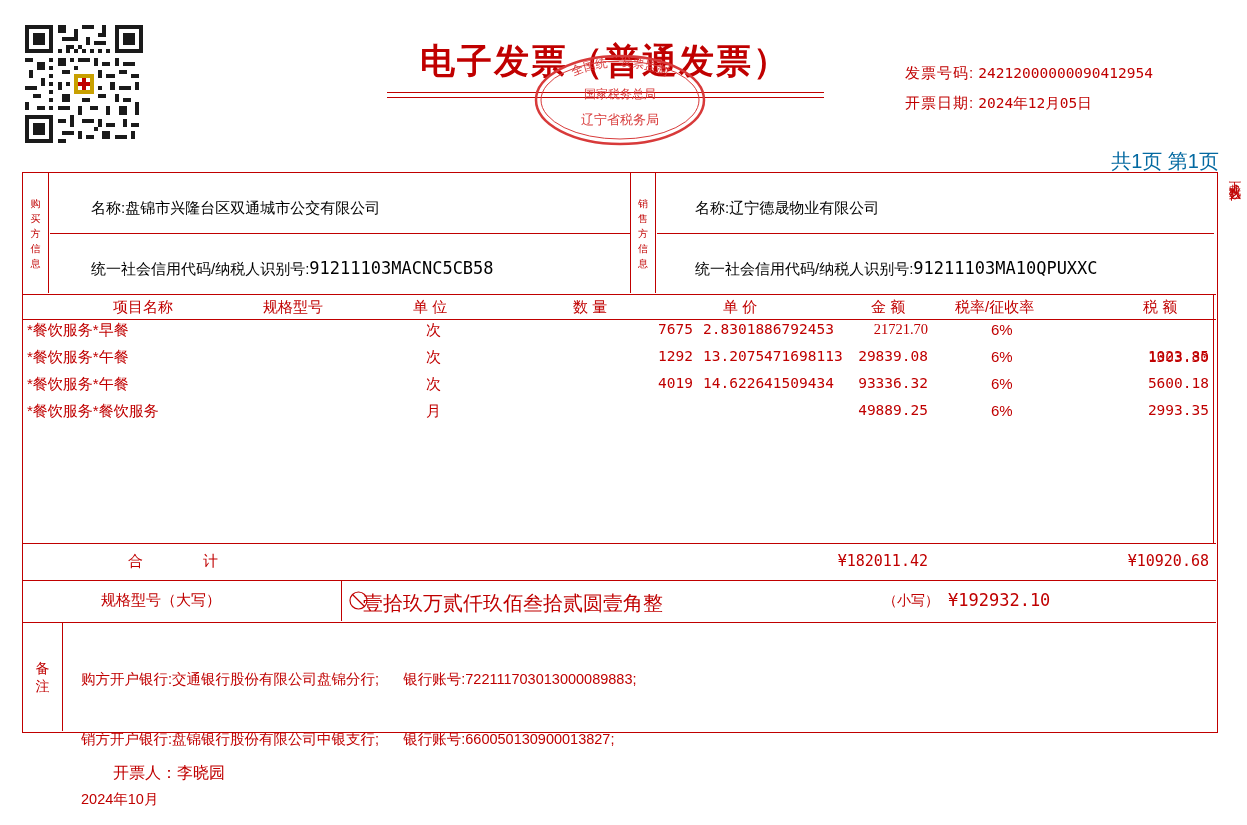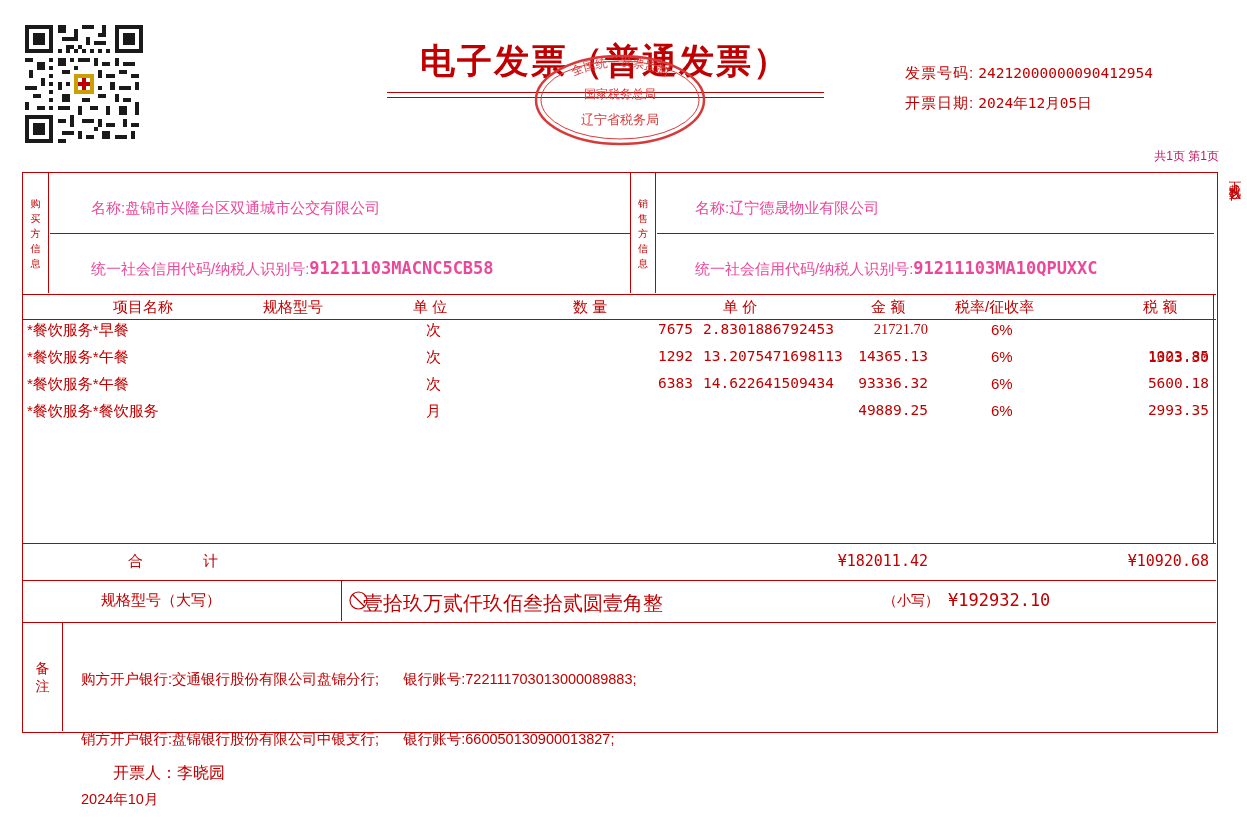--- a/index.html
+++ b/index.html
@@ -75,22 +75,22 @@
     color: #c00000;
     white-space: nowrap;
   }
   .hdr-right .lbl { letter-spacing: 1px; }
   .hdr-right .val { font-family: "DejaVu Sans Mono", monospace; font-size: 14.5px; }
 
   .pageinfo {
     position: absolute;
     right: 28px;
     top: 148px;
-    font-size: 12px;
-    color: #be185d;
+    font-size: 20px;
+    color: #0369a1;
     white-space: nowrap;
   }
 
   
   .downloads {
     position: absolute;
     right: 4px;
     top: 172px;
     font-size: 12.5px;
     color: #c00000;
@@ -143,24 +143,24 @@
     left: 607px;
     top: 0;
     width: 0;
     height: 120px;
     border-left: 1.5px solid #c00000;
   }
 
   .field {
     position: absolute;
     font-size: 15px;
-    color: #ec4899;
-    white-space: nowrap;
-  }
-  .field .mono { font-family: "DejaVu Sans Mono", monospace; font-size: 17px; letter-spacing: 0px; font-weight: bold; }
+    color: #000000;
+    white-space: nowrap;
+  }
+  .field .mono { font-family: "DejaVu Sans Mono", monospace; font-size: 17px; letter-spacing: 0px; }
 
   .hsep {
     position: absolute;
     border-top: 1px solid #c00000;
     height: 0;
   }
 
   
   .items-head {
     position: absolute;
@@ -523,29 +523,29 @@
         <div class="cell mono" style="left:795px; width:110px; text-align:right;font-family:Liberation Serif, serif;">21721.70</div>
         <div class="cell" style="left:968px;">6%</div>
         <div class="cell mono" style="left:1080px; width:106px; text-align:right;margin-top:28px;">1303.30</div>
       </div>
       <div class="row" style="top:27px;">
         <div class="cell" style="left:4px;">*餐饮服务*午餐</div>
         <div class="cell" style="left:240px;"></div>
         <div class="cell" style="left:403px;">次</div>
         <div class="cell mono" style="left:570px; width:100px; text-align:right;">1292</div>
         <div class="cell mono" style="left:680px;">13.2075471698113</div>
-        <div class="cell mono" style="left:795px; width:110px; text-align:right;">14365.13</div>
+        <div class="cell mono" style="left:795px; width:110px; text-align:right;">29839.08</div>
         <div class="cell" style="left:968px;">6%</div>
         <div class="cell mono" style="left:1080px; width:106px; text-align:right;">1023.85</div>
       </div>
       <div class="row" style="top:54px;">
         <div class="cell" style="left:4px;">*餐饮服务*午餐</div>
         <div class="cell" style="left:240px;"></div>
         <div class="cell" style="left:403px;">次</div>
-        <div class="cell mono" style="left:570px; width:100px; text-align:right;">6383</div>
+        <div class="cell mono" style="left:570px; width:100px; text-align:right;">4019</div>
         <div class="cell mono" style="left:680px;">14.622641509434</div>
         <div class="cell mono" style="left:795px; width:110px; text-align:right;">93336.32</div>
         <div class="cell" style="left:968px;">6%</div>
         <div class="cell mono" style="left:1080px; width:106px; text-align:right;">5600.18</div>
       </div>
       <div class="row" style="top:81px;">
         <div class="cell" style="left:4px;">*餐饮服务*餐饮服务</div>
         <div class="cell" style="left:240px;"></div>
         <div class="cell" style="left:403px;">月</div>
         <div class="cell mono" style="left:570px; width:100px; text-align:right;"></div>

